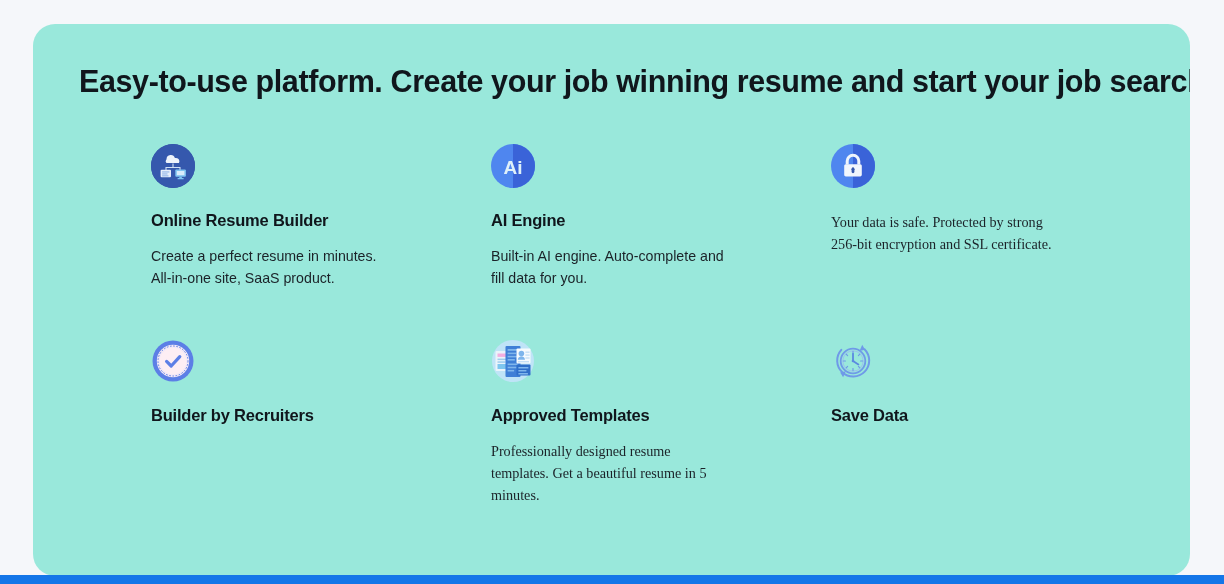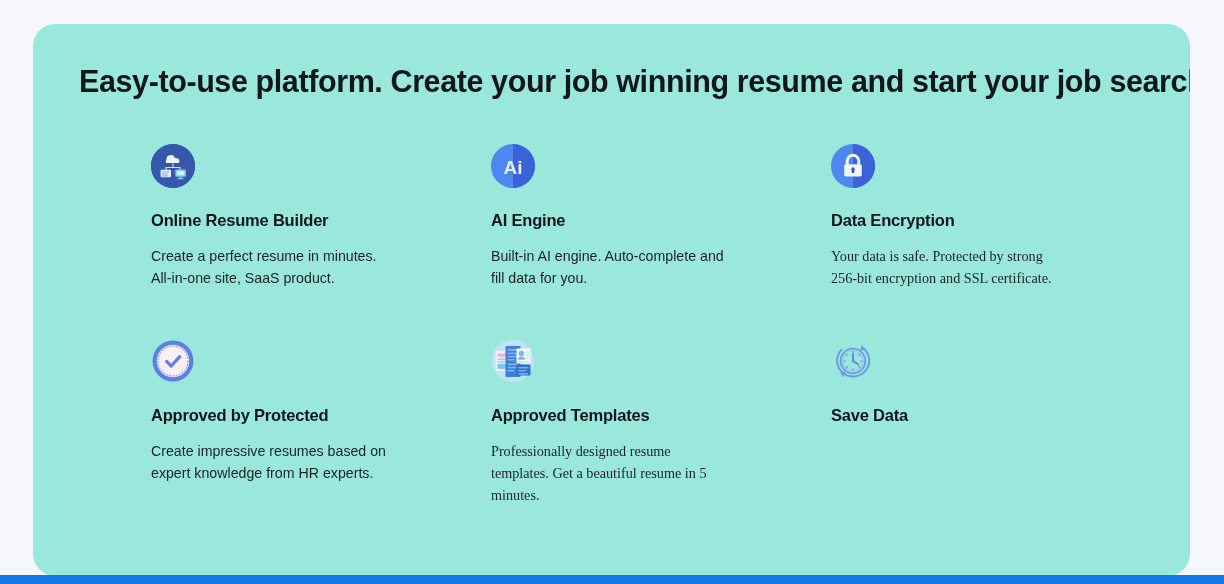--- a/index.html
+++ b/index.html
@@ -138,39 +138,37 @@
       <span class="feature-icon">
         <svg viewBox="0 0 44 44" xmlns="http://www.w3.org/2000/svg">
           <circle cx="22" cy="22" r="22" fill="#4f86ef"></circle>
           <path d="M22 0a22 22 0 0 1 0 44z" fill="#3a63d8"></path>
           <path d="M16.2 20.5v-3.4a5.8 5.8 0 0 1 11.6 0v3.4" stroke="#eef4fc" stroke-width="3" fill="none"></path>
           <rect x="13.2" y="20.2" width="17.6" height="12.2" rx="1.6" fill="#f1f6fd"></rect>
           <rect x="20.6" y="23.6" width="2.8" height="5.6" rx="1.4" fill="#3558ad"></rect>
           <path d="M22 23.2l2 2.6h-4z" fill="#3558ad"></path>
         </svg>
       </span>
-      <h3 class="feature-title">Data Encryption</h3>
       <p class="feature-desc">Your data is safe. Protected by strong 256-bit encryption and SSL certificate.</p>
     </div>
 
     <div class="feature-cell">
       <span class="feature-icon">
         <svg viewBox="0 0 44 44" xmlns="http://www.w3.org/2000/svg">
           <g fill="#5c7fe6">
             <circle cx="22" cy="22" r="20.5"></circle>
           </g>
           <circle cx="22" cy="22" r="19" fill="#5c7fe6"></circle>
           <circle cx="22" cy="22" r="16.2" fill="#f4e9f6"></circle>
           <circle cx="22" cy="22" r="15" fill="none" stroke="#5c7fe6" stroke-width="1" stroke-dasharray="1.6 1.6"></circle>
           <circle cx="22" cy="22" r="13.2" fill="#fdeef4"></circle>
           <path d="M15.6 22.4l4.6 4.6 8.6-9.4" stroke="#5c7fe6" stroke-width="3.2" fill="none" stroke-linecap="round" stroke-linejoin="round"></path>
         </svg>
       </span>
-      <h3 class="feature-title">Approved by Protected</h3>
-      <p class="feature-desc">Create impressive resumes based on expert knowledge from HR experts.</p>
+      <h3 class="feature-title">Builder by Recruiters</h3>
     </div>
 
     <div class="feature-cell wide">
       <span class="feature-icon">
         <svg viewBox="0 0 44 44" xmlns="http://www.w3.org/2000/svg">
           <circle cx="22" cy="22" r="21" fill="#bfe4f7"></circle>
           <rect x="4.5" y="12" width="14" height="20" rx="1" fill="#eaf4fb"></rect>
           <rect x="6.5" y="14.5" width="9" height="3.4" fill="#f3aee0"></rect>
           <rect x="6.5" y="19.6" width="10" height="1.5" fill="#9fcdee"></rect>
           <rect x="6.5" y="22.3" width="8" height="1.5" fill="#9fcdee"></rect>

